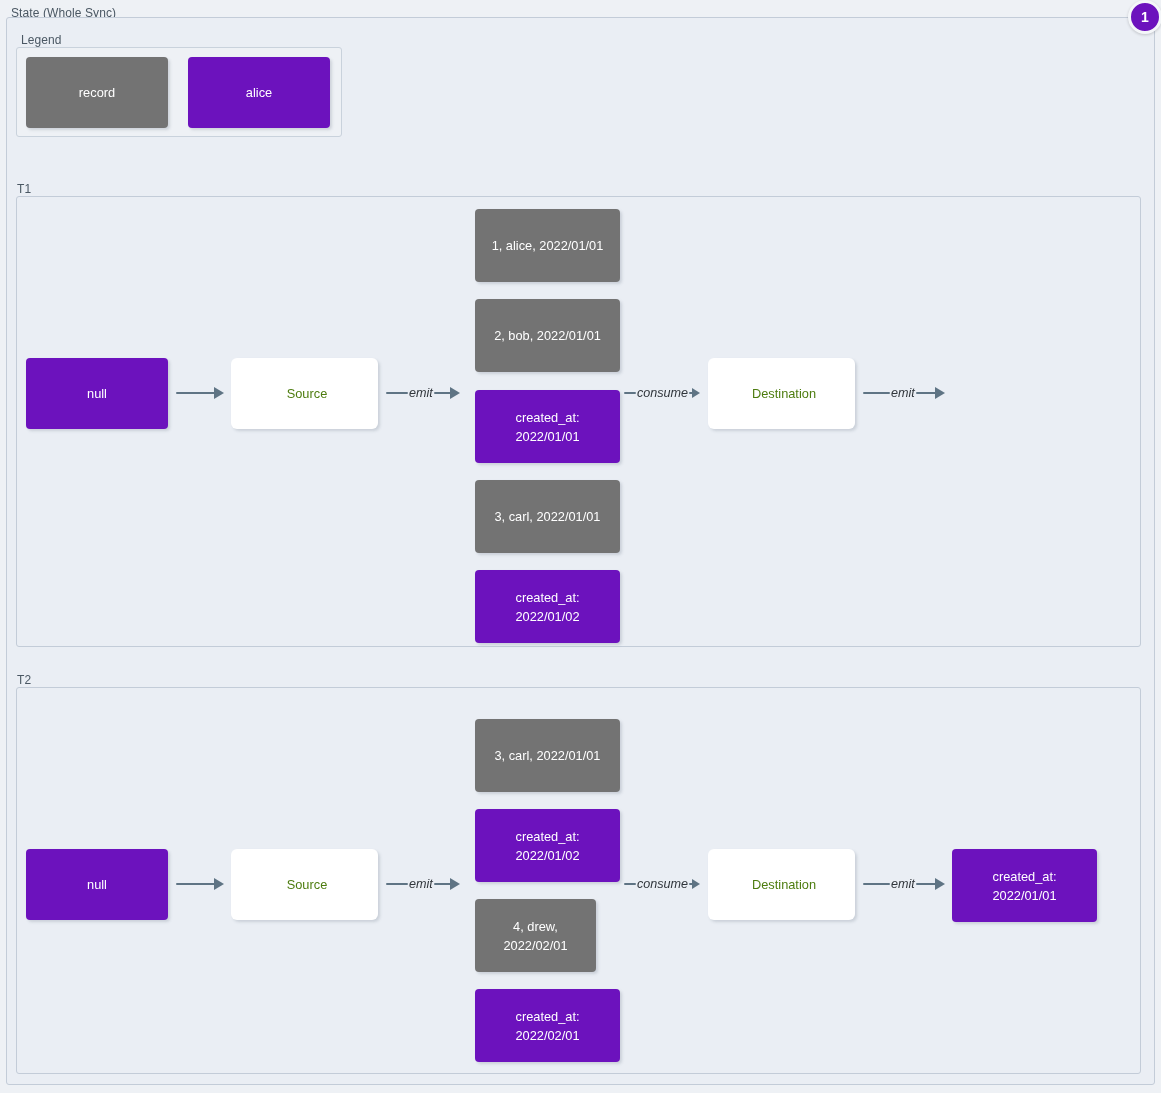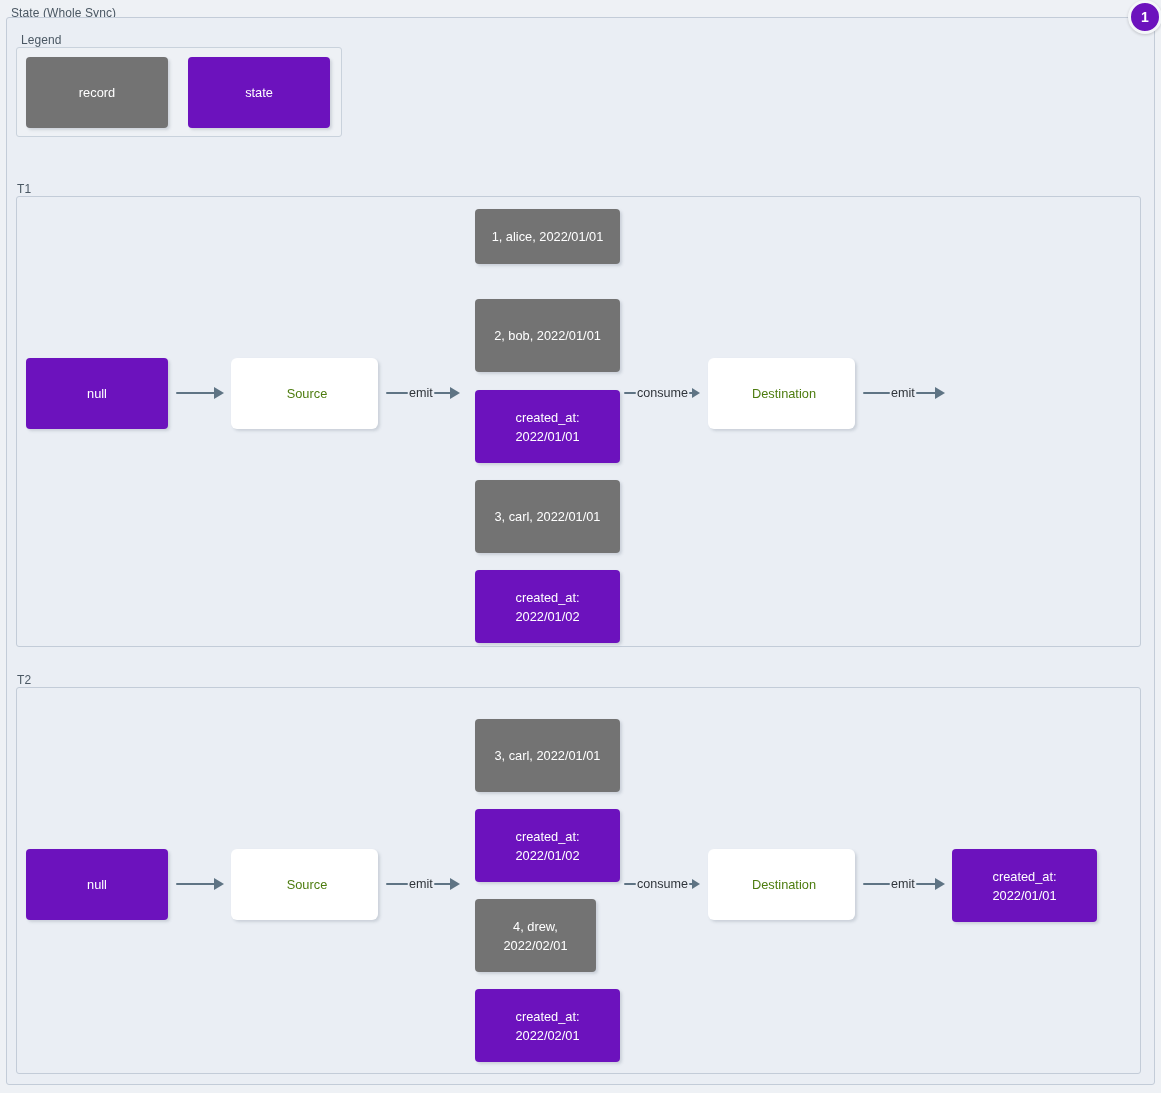--- a/index.html
+++ b/index.html
@@ -74,20 +74,21 @@
   .node.state  { background: #6c12bd; color: #ffffff; }
   .node.proc   { background: #ffffff; color: #4d7c0f; border-radius: 6px; padding-left: 13px; }
 
   
   .edge {
     position: absolute;
     height: 18px;
     display: flex;
     align-items: center;
     pointer-events: none;
+    font-style: italic;
   }
   .edge .line {
     height: 2.5px;
     background: #5f7484;
     border-radius: 2px;
   }
   .edge .elabel {
     color: #30353b;
     font-size: 12.6px;
     line-height: 14px;
@@ -133,42 +134,42 @@
 
   <div id="badge">1</div>
 
   <div class="subgraph-label" id="root-label">State (Whole Sync)</div>
   <div class="subgraph" id="root-box"></div>
 
   <div class="subgraph-label" id="legend-label">Legend</div>
   <div class="subgraph" id="legend-box"></div>
 
   <div class="node record" style="left:26px; top:57px; width:142px; height:71px;">record</div>
-  <div class="node state" style="left:188px; top:57px; width:142px; height:71px;">state</div>
+  <div class="node state" style="left:188px; top:57px; width:142px; height:71px;">alice</div>
 
   <div class="subgraph-label" id="t1-label">T1</div>
   <div class="subgraph" id="t1-box"></div>
 
   <div class="node state" style="left:26px; top:358px; width:142px; height:71px;">null</div>
 
   <div class="edge" style="left:176px; top:384px; width:48px;">
     <div class="line" style="width:40px;"></div>
       <div class="head"></div>
   </div>
 
   <div class="node proc" style="left:231px; top:358px; width:147px; height:71px;">Source</div>
 
   <div class="edge" style="left:386px; top:384px; width:80px;">
     <div class="line" style="width:22px;"></div>
     <span class="elabel">emit</span>
     <div class="line" style="width:17px;"></div>
       <div class="head"></div>
   </div>
 
-  <div class="node record" style="left:475px; top:209px; width:145px; height:55px;">1, alice, 2022/01/01</div>
+  <div class="node record" style="left:475px; top:209px; width:145px; height:73px;">1, alice, 2022/01/01</div>
   <div class="node record" style="left:475px; top:299px; width:145px; height:73px;">2, bob, 2022/01/01</div>
   <div class="node state" style="left:475px; top:390px; width:145px; height:73px;">created_at:
 2022/01/01</div>
   <div class="node record" style="left:475px; top:480px; width:145px; height:73px;">3, carl, 2022/01/01</div>
   <div class="node state" style="left:475px; top:570px; width:145px; height:73px;">created_at:
 2022/01/02</div>
 
   <div class="edge" style="left:624px; top:384px; width:85px;">
     <div class="line" style="width:12px;"></div>
     <span class="elabel">consume</span>

